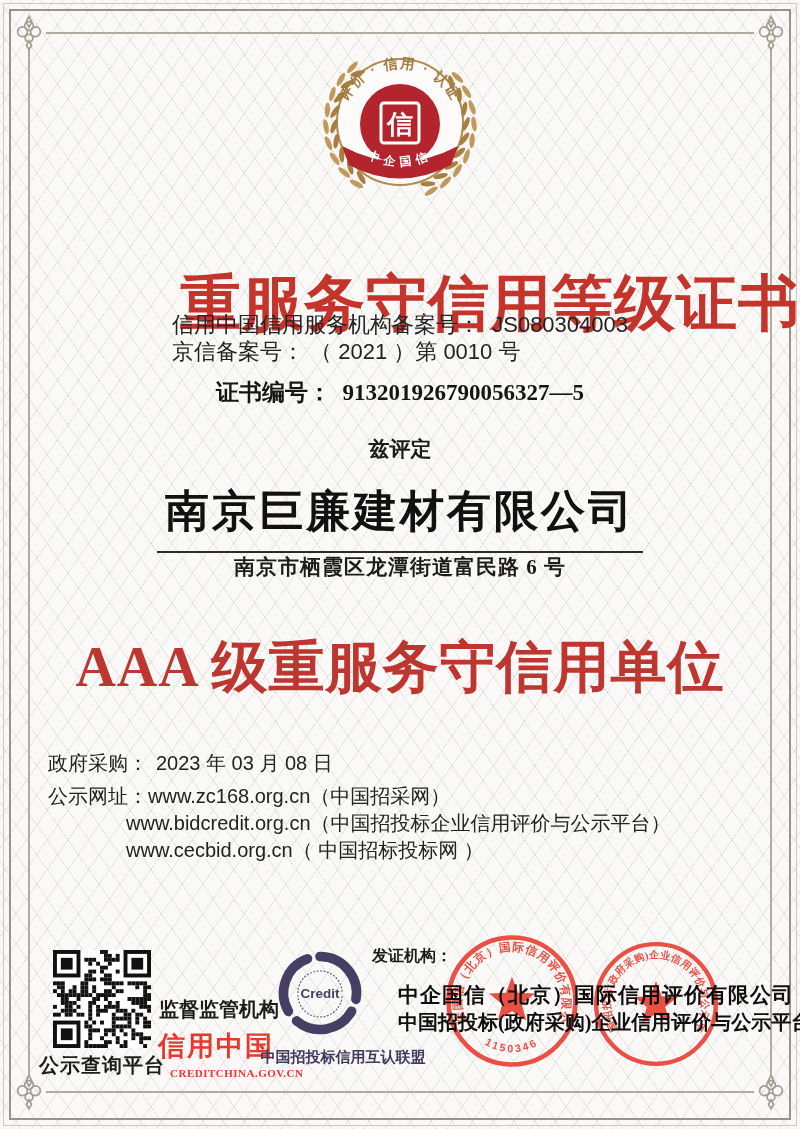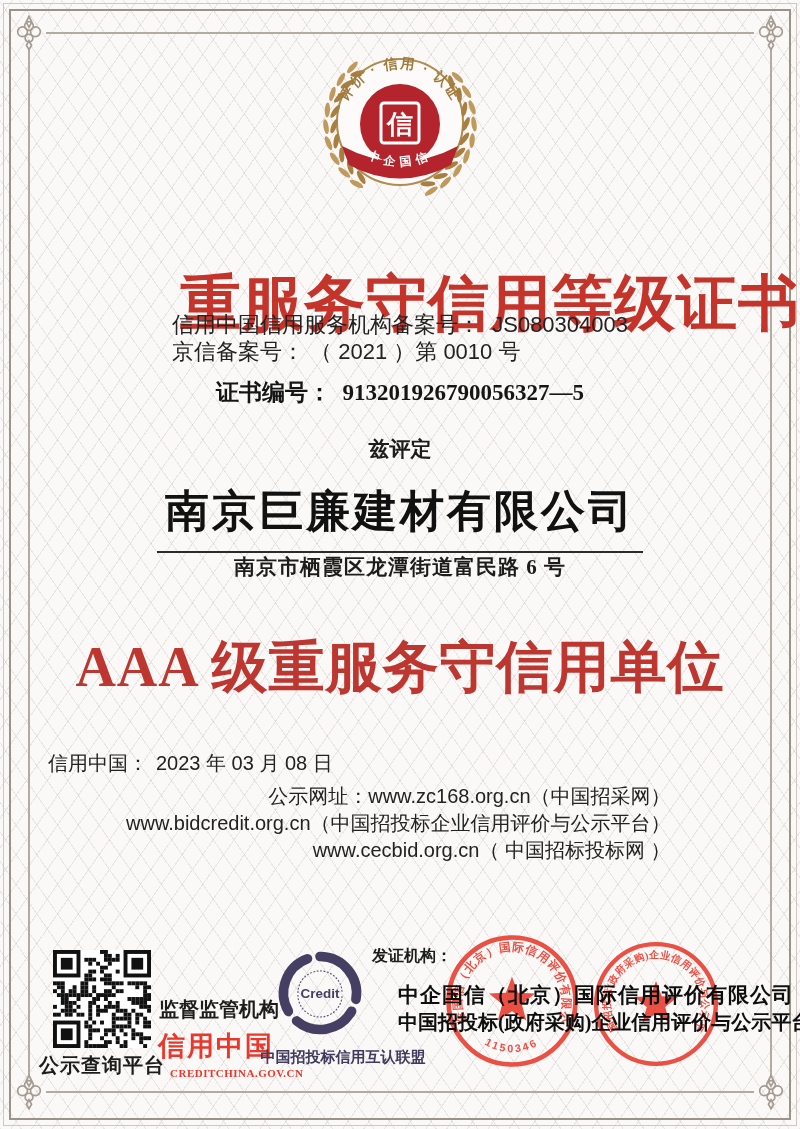--- a/index.html
+++ b/index.html
@@ -36,21 +36,21 @@
     font-weight:900;font-size:44px;letter-spacing:3px;color:#111;
     padding:0 8px 10px;border-bottom:2px solid #2b2b2b;white-space:nowrap;}
   .address{position:absolute;top:553px;left:0;right:0;text-align:center;
     font-family:"Liberation Serif","DejaVu Serif",serif;font-weight:700;font-size:21px;letter-spacing:1px;}
   .grade{position:absolute;top:630px;left:0;right:0;text-align:center;
     font-family:"Liberation Serif","DejaVu Serif",serif;font-weight:900;font-size:56px;
     color:#bd3730;letter-spacing:1px;white-space:nowrap;}
 
   .info{position:absolute;left:48px;top:750px;font-size:20px;color:#222;}
   .info .row{height:33px;}
-  .info .url-row{height:27px;text-align:right;}
+  .info .url-row{height:27px;}
   .indent{padding-left:78px;}
   .lbl{margin-right:8px;}
 
   .qr{position:absolute;left:53px;top:950px;width:98px;height:98px;background:#ffffff;}
   .qr-caption{position:absolute;left:38px;top:1052px;width:128px;text-align:center;
     font-family:"Liberation Serif","DejaVu Serif",serif;font-weight:700;font-size:20px;letter-spacing:1px;}
   .supervisor{position:absolute;left:159px;top:948px;
     font-family:"Liberation Serif","DejaVu Serif",serif;font-weight:700;font-size:20px;margin-top:48px;}
   .credit-china{position:absolute;left:158px;top:1028px;color:#e8382d;}
   .cc-main{font-size:27px;font-weight:900;letter-spacing:2px;}
@@ -196,21 +196,21 @@
   <div class="company-wrap">
     <span class="company">南京巨廉建材有限公司</span>
   </div>
 
   <div class="address">南京市栖霞区龙潭街道富民路 6 号</div>
 
   <div class="grade">AAA 级重服务守信用单位</div>
 
   <div class="info">
     <div class="row">
-      <span class="lbl">信用中国：</span><span>2023 年 03 月 08 日</span>
+      <span class="lbl">政府采购：</span><span>2023 年 03 月 08 日</span>
     </div>
     <div class="url-row">
       <span>公示网址：</span><span>www.zc168.org.cn</span><span>（中国招采网）</span>
     </div>
     <div class="url-row indent">
       <span>www.bidcredit.org.cn</span><span>（中国招投标企业信用评价与公示平台）</span>
     </div>
     <div class="url-row indent">
       <span>www.cecbid.org.cn</span><span>（ 中国招标投标网 ）</span>
     </div>

